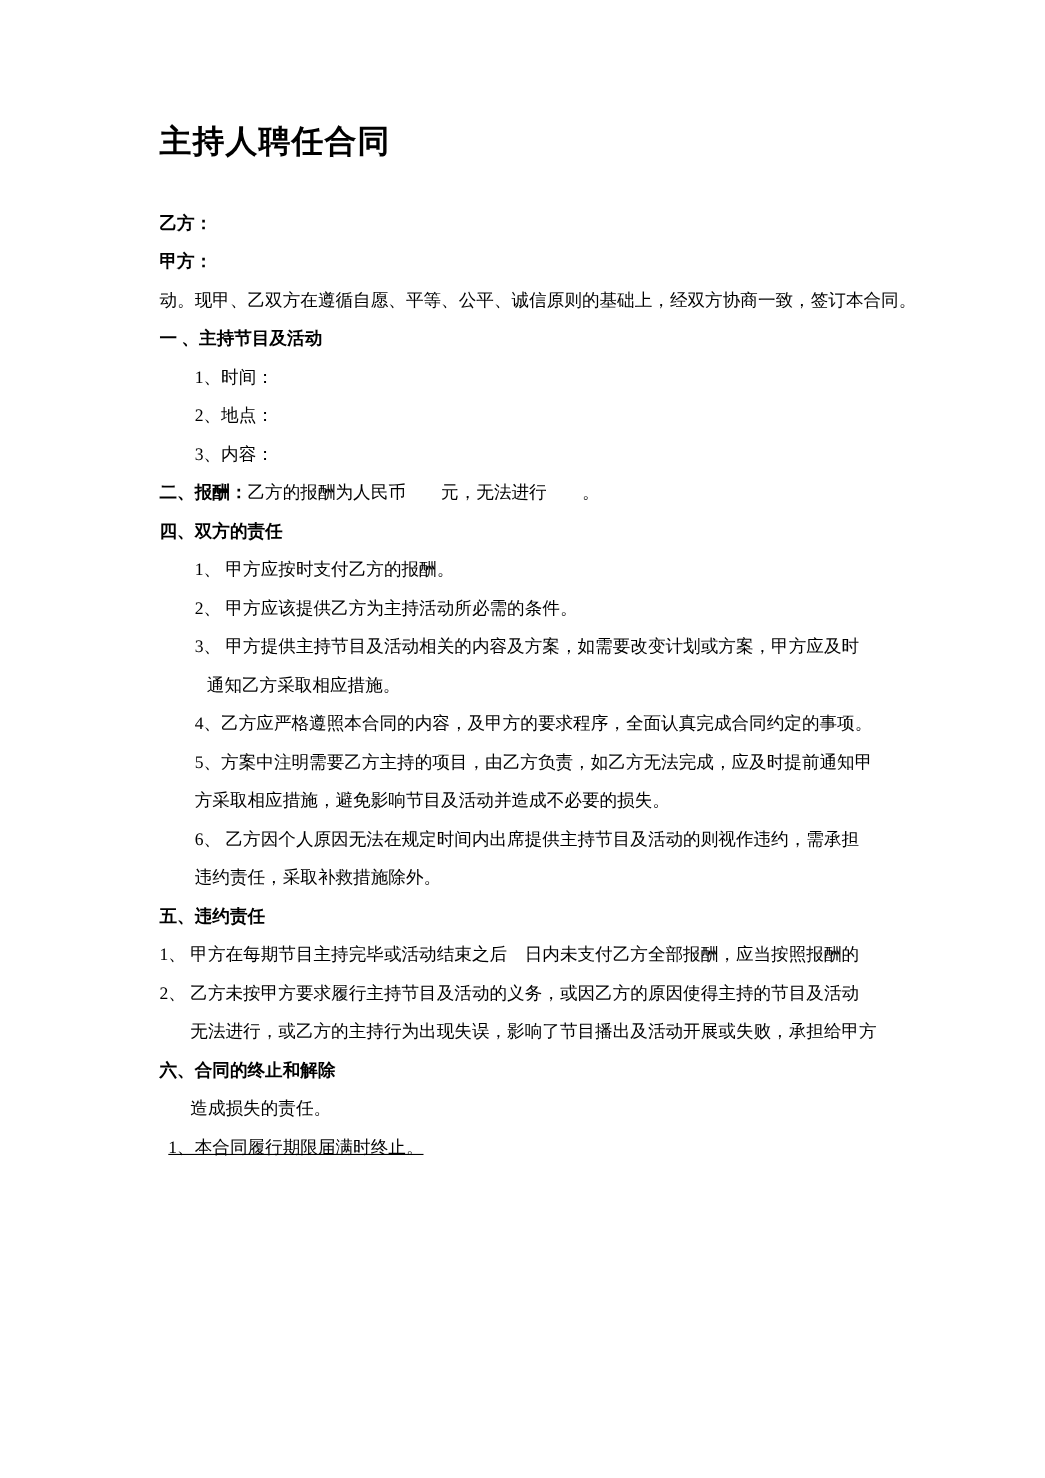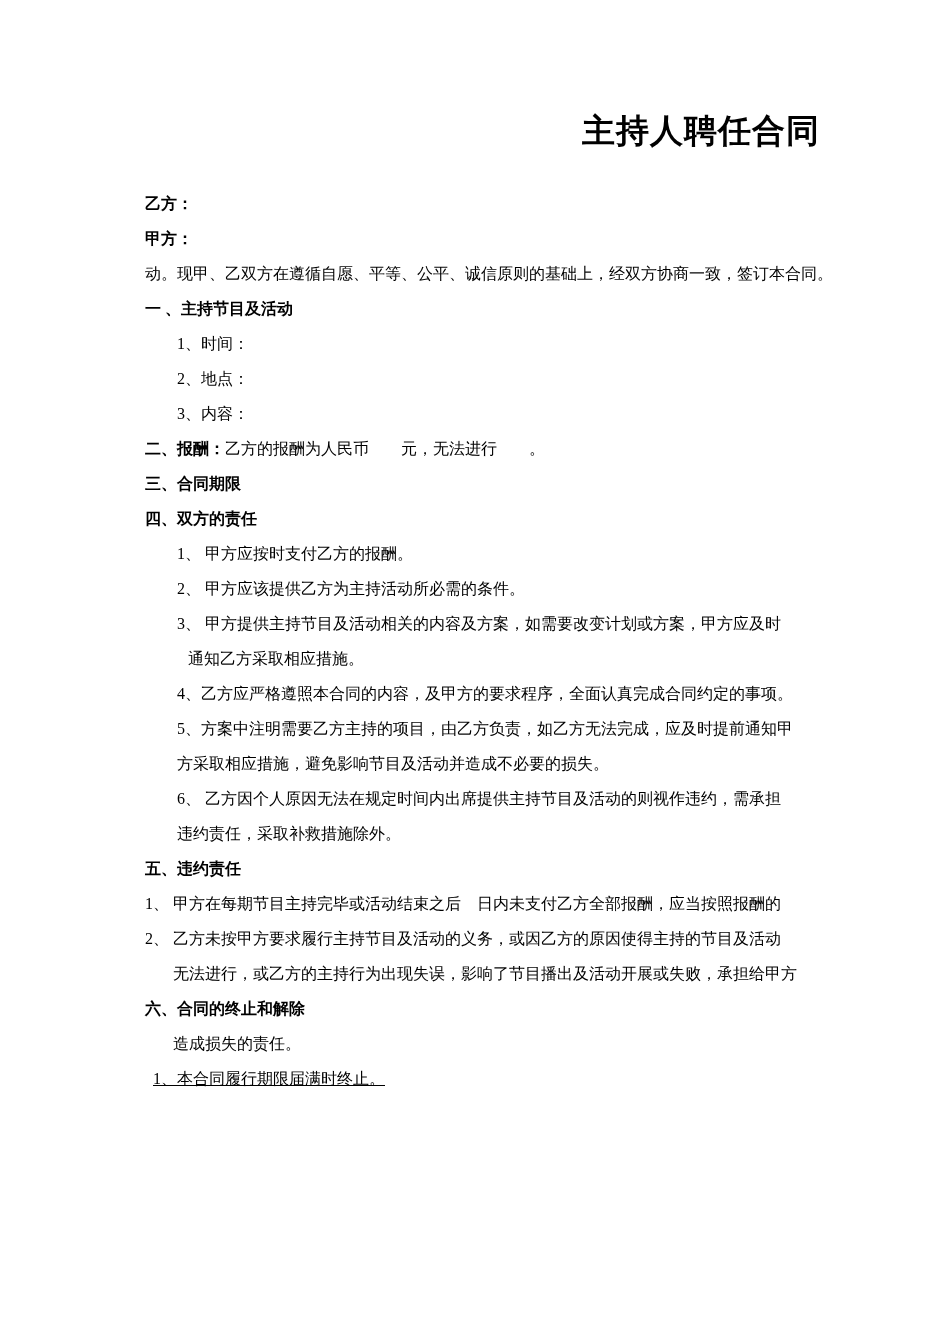--- a/index.html
+++ b/index.html
@@ -17,24 +17,25 @@
     font-family: "Liberation Serif", "DejaVu Serif", serif;
     overflow: hidden;
   }
   .content {
     padding-left: 145px;
     padding-right: 130px;
   }
   .doc-title {
     padding-top: 106px;
     line-height: 50px;
-    font-size: 33px;
+    font-size: 29px;
     font-weight: bold;
-    text-align: right;
+    text-align: left;
     letter-spacing: 1px;
+    font-family: Liberation Mono, monospace;
   }
   .body-block {
     margin-top: 30px;
     font-size: 16px;
     line-height: 35px;
   }
   .line {
     white-space: pre;
     height: 35px;
   }
@@ -56,21 +57,20 @@
 
     <div class="body-block">
       <div class="line b">乙方：</div>
       <div class="line b">甲方：</div>
       <div class="line">动。现甲、乙双方在遵循自愿、平等、公平、诚信原则的基础上，经双方协商一致，签订本合同。</div>
       <div class="line b">一 、主持节目及活动</div>
       <div class="line i1">1、时间：</div>
       <div class="line i1">2、地点：</div>
       <div class="line i1">3、内容：</div>
       <div class="line"><span class="b">二、报酬：</span><span>乙方的报酬为人民币　　元，无法进行　　。</span></div>
-      <div class="line b">三、合同期限</div>
       <div class="line b">四、双方的责任</div>
       <div class="line i1">1、 甲方应按时支付乙方的报酬。</div>
       <div class="line i1">2、 甲方应该提供乙方为主持活动所必需的条件。</div>
       <div class="line i1">3、 甲方提供主持节目及活动相关的内容及方案，如需要改变计划或方案，甲方应及时</div>
       <div class="line i3">通知乙方采取相应措施。</div>
       <div class="line i1">4、乙方应严格遵照本合同的内容，及甲方的要求程序，全面认真完成合同约定的事项。</div>
       <div class="line i1">5、方案中注明需要乙方主持的项目，由乙方负责，如乙方无法完成，应及时提前通知甲</div>
       <div class="line i1">方采取相应措施，避免影响节目及活动并造成不必要的损失。</div>
       <div class="line i1">6、 乙方因个人原因无法在规定时间内出席提供主持节目及活动的则视作违约，需承担</div>
       <div class="line i1">违约责任，采取补救措施除外。</div>

